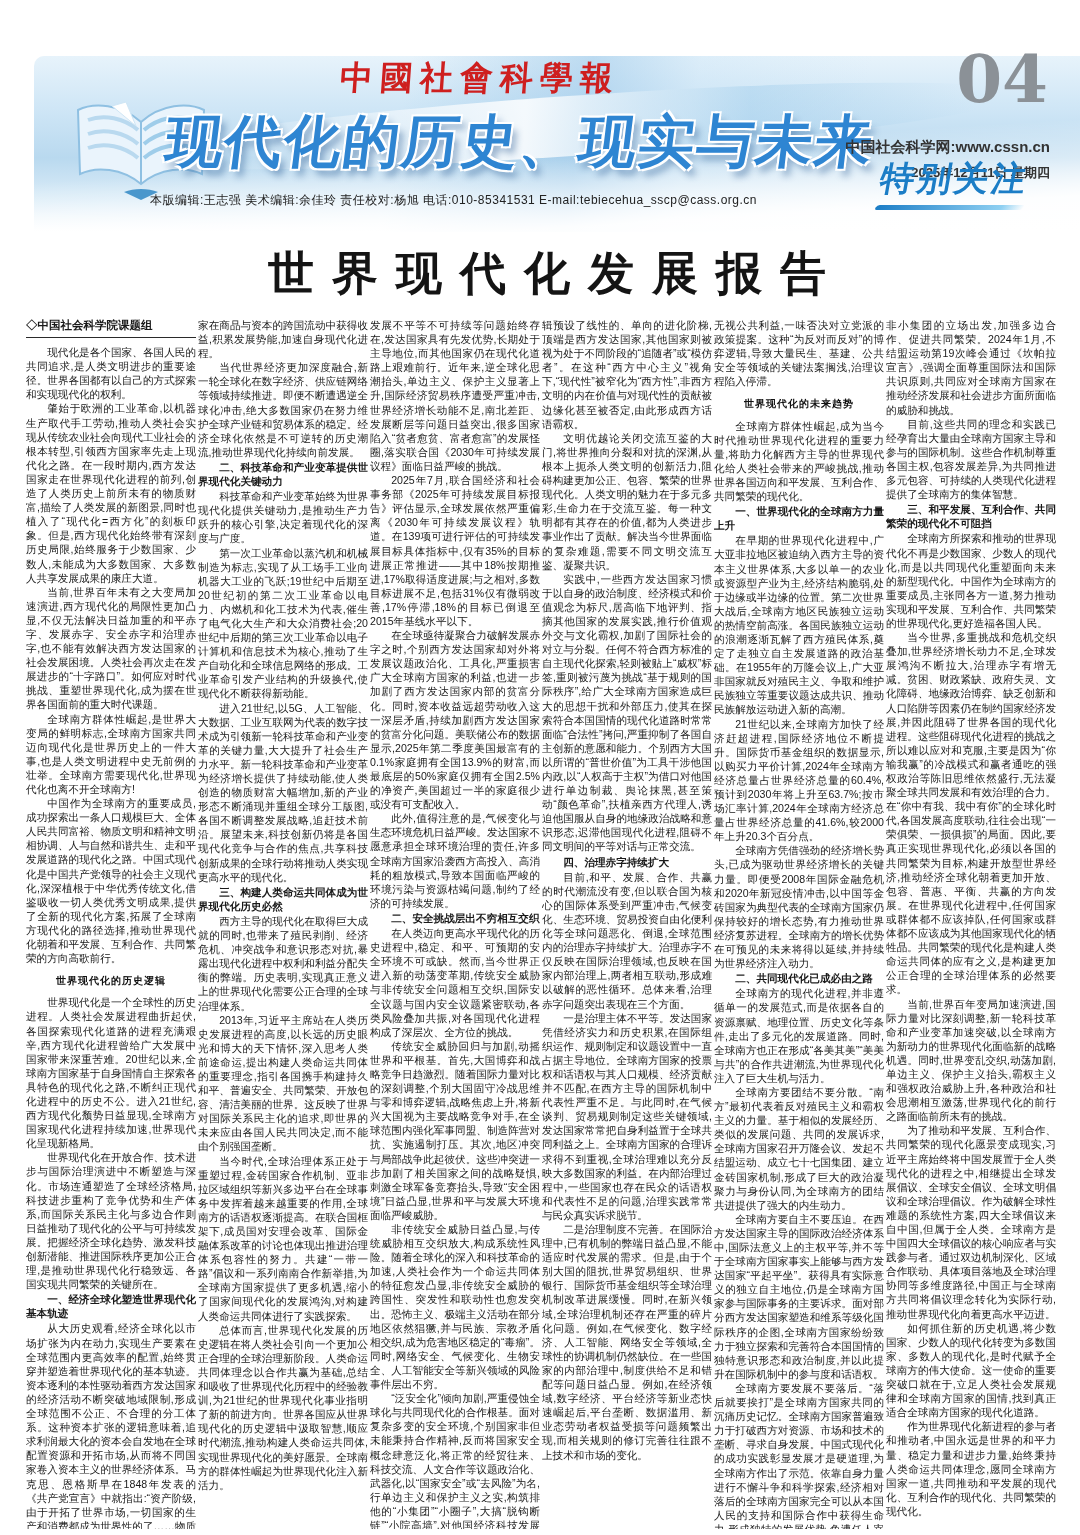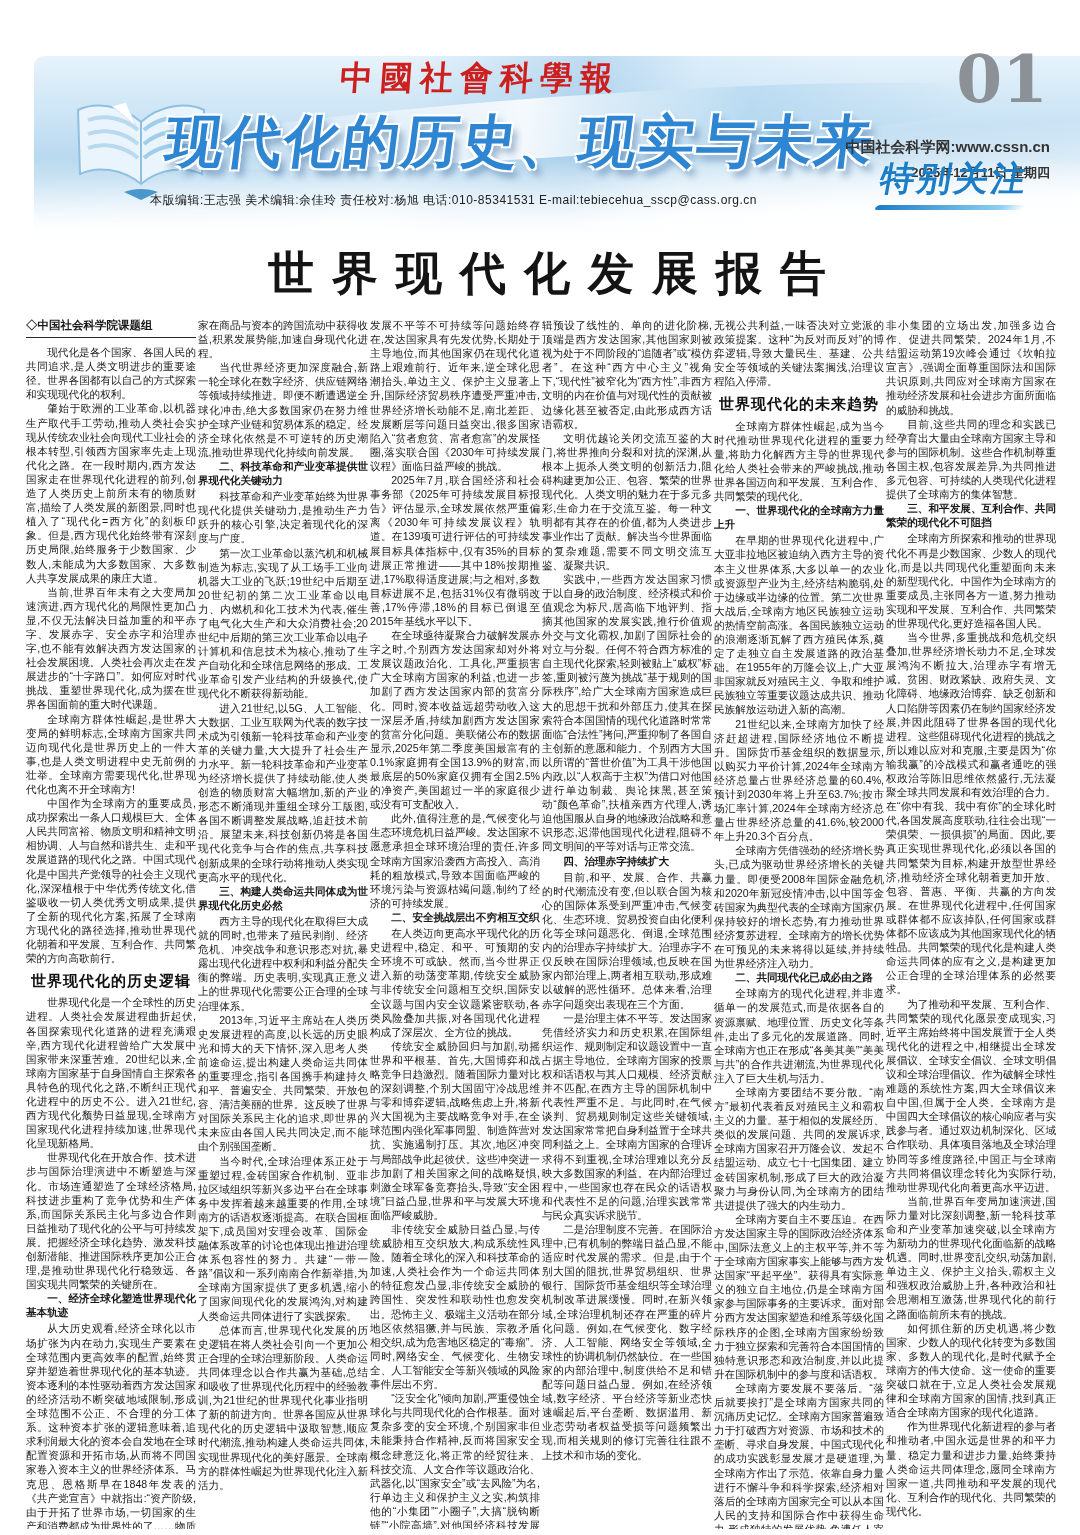--- a/index.html
+++ b/index.html
@@ -48,22 +48,22 @@
   .article-title { position:absolute; top:243px; left:0; width:1080px; text-align:center;
     font-size:46px; font-weight:900; color:#141414; letter-spacing:18px;padding-left:32px; }
 
   
   .columns { position:absolute; top:318px; left:26px; width:1030px; bottom:6px;
     display:flex; gap:2px; }
   .col { flex:1 1 0; overflow:hidden; font-size:10.6px; line-height:14.1px;
     text-align:justify; color:#191919; }
   .blk.p, .blk.pc, .blk.h3 { text-align:justify; }
   .blk.p { text-indent:2em; }
-  .blk.h3 { text-indent:2em; font-weight:bold; margin:1px 0;font-family:Liberation Mono, monospace; }
-  .blk.h2 { text-align:center; font-weight:900; font-size:15px; letter-spacing:1px;
+  .blk.h3 { text-indent:2em; font-weight:bold; margin:1px 0; }
+  .blk.h2 { text-align:center; font-weight:900; font-size:10px; letter-spacing:1px;
     margin:9px 0 7px; color:#111; }
   .blk.byline { font-weight:bold; font-size:11.5px; border-bottom:1.5px solid #2a2a2a;
     padding-bottom:5px; margin-bottom:7px; display:block; }
 </style>
 </head>
 <body>
 
 <div class="hdr">
   <div class="hdr-band"></div>
   <div class="hdr-streak"></div>
@@ -77,21 +77,21 @@
       <path d="M128 24 C112 18 92 22 78 34 M128 38 C112 32 92 36 78 48 M128 52 C112 46 92 50 78 62" stroke="#9fcdea" stroke-width="4" fill="none"></path>
       <path d="M46 10 L70 30 L60 6 Z" fill="#ffffff" stroke="#cfe6f5"></path>
       <path d="M58 96 C68 92 82 92 92 96 L75 104 Z" fill="#4a97cc"></path>
     </svg>
   </div>
 
   <div class="masthead">中國社會科學報</div>
   <div class="banner">现代化的历史、现实与未来</div>
   <div class="editors">本版编辑:王志强  美术编辑:余佳玲  责任校对:杨旭  电话:010-85341531  E-mail:tebiecehua_sscp@cass.org.cn</div>
 
-  <div class="pageno">01</div>
+  <div class="pageno">04</div>
   <div class="dateline">2025年12月11日  星期四</div>
   <div class="siteline">中国社会科学网:www.cssn.cn</div>
   <div class="section-label">特别关注</div>
 </div>
 
 <h1 class="article-title">世界现代化发展报告</h1>
 
 <main class="columns">
   <div class="col">
       <div class="blk byline">◇中国社会科学院课题组</div>
@@ -152,18 +152,18 @@
       <div class="blk p">全球南方要团结不要分散。“南方”最初代表着反对殖民主义和霸权主义的力量。基于相似的发展经历、类似的发展问题、共同的发展诉求,全球南方国家召开万隆会议、发起不结盟运动、成立七十七国集团、建立金砖国家机制,形成了巨大的政治凝聚力与身份认同,为全球南方的团结共进提供了强大的内生动力。</div>
       <div class="blk p">全球南方要自主不要压迫。在西方发达国家主导的国际政治经济体系中,国际法意义上的主权平等,并不等于全球南方国家事实上能够与西方发达国家“平起平坐”。获得具有实际意义的独立自主地位,仍是全球南方国家参与国际事务的主要诉求。面对部分西方发达国家塑造和维系等级化国际秩序的企图,全球南方国家纷纷致力于独立探索和完善符合本国国情的独特意识形态和政治制度,并以此提升在国际机制中的参与度和话语权。</div>
       <div class="blk p">全球南方要发展不要落后。“落后就要挨打”是全球南方国家共同的沉痛历史记忆。全球南方国家普遍致力于打破西方对资源、市场和技术的垄断、寻求自身发展。中国式现代化的成功实践彰显发展才是硬道理,为全球南方作出了示范。依靠自身力量进行不懈斗争和科学探索,经济相对落后的全球南方国家完全可以从本国人民的支持和国际合作中获得生命力,形成独特的发展优势,免遭任人宰割的厄运,不断推动实现可持续发展的现代化。</div>
     </div>
   <div class="col">
       <div class="blk pc">非小集团的立场出发,加强多边合作、促进共同繁荣。2024年1月,不结盟运动第19次峰会通过《坎帕拉宣言》,强调全面尊重国际法和国际共识原则,共同应对全球南方国家在推动经济发展和社会进步方面所面临的威胁和挑战。</div>
       <div class="blk p">目前,这些共同的理念和实践已经孕育出大量由全球南方国家主导和参与的国际机制。这些合作机制尊重各国主权,包容发展差异,为共同推进多元包容、可持续的人类现代化进程提供了全球南方的集体智慧。</div>
       <div class="blk h3">三、和平发展、互利合作、共同繁荣的现代化不可阻挡</div>
       <div class="blk p">全球南方所探索和推动的世界现代化不再是少数国家、少数人的现代化,而是以共同现代化重塑面向未来的新型现代化。中国作为全球南方的重要成员,主张同各方一道,努力推动实现和平发展、互利合作、共同繁荣的世界现代化,更好造福各国人民。</div>
       <div class="blk p">当今世界,多重挑战和危机交织叠加,世界经济增长动力不足,全球发展鸿沟不断拉大,治理赤字有增无减。贫困、财政紧缺、政府失灵、文化障碍、地缘政治博弈、缺乏创新和人口陷阱等因素仍在制约国家经济发展,并因此阻碍了世界各国的现代化进程。这些阻碍现代化进程的挑战之所以难以应对和克服,主要是因为“你输我赢”的冷战模式和赢者通吃的强权政治等陈旧思维依然盛行,无法凝聚全球共同发展和有效治理的合力。在“你中有我、我中有你”的全球化时代,各国发展高度联动,往往会出现“一荣俱荣、一损俱损”的局面。因此,要真正实现世界现代化,必须以各国的共同繁荣为目标,构建开放型世界经济,推动经济全球化朝着更加开放、包容、普惠、平衡、共赢的方向发展。在世界现代化进程中,任何国家或群体都不应该掉队,任何国家或群体都不应该成为其他国家现代化的牺牲品。共同繁荣的现代化是构建人类命运共同体的应有之义,是构建更加公正合理的全球治理体系的必然要求。</div>
+      <div class="blk p">当前,世界百年变局加速演进,国际力量对比深刻调整,新一轮科技革命和产业变革加速突破,以全球南方为新动力的世界现代化面临新的战略机遇。同时,世界变乱交织,动荡加剧,单边主义、保护主义抬头,霸权主义和强权政治威胁上升,各种政治和社会思潮相互激荡,世界现代化的前行之路面临前所未有的挑战。</div>
       <div class="blk p">为了推动和平发展、互利合作、共同繁荣的现代化愿景变成现实,习近平主席始终将中国发展置于全人类现代化的进程之中,相继提出全球发展倡议、全球安全倡议、全球文明倡议和全球治理倡议。作为破解全球性难题的系统性方案,四大全球倡议来自中国,但属于全人类。全球南方是中国四大全球倡议的核心响应者与实践参与者。通过双边机制深化、区域合作联动、具体项目落地及全球治理协同等多维度路径,中国正与全球南方共同将倡议理念转化为实际行动,推动世界现代化向着更高水平迈进。</div>
-      <div class="blk p">当前,世界百年变局加速演进,国际力量对比深刻调整,新一轮科技革命和产业变革加速突破,以全球南方为新动力的世界现代化面临新的战略机遇。同时,世界变乱交织,动荡加剧,单边主义、保护主义抬头,霸权主义和强权政治威胁上升,各种政治和社会思潮相互激荡,世界现代化的前行之路面临前所未有的挑战。</div>
       <div class="blk p">如何抓住新的历史机遇,将少数国家、少数人的现代化转变为多数国家、多数人的现代化,是时代赋予全球南方的伟大使命。这一使命的重要突破口就在于,立足人类社会发展规律和全球南方国家的国情,找到真正适合全球南方国家的现代化道路。</div>
       <div class="blk p">作为世界现代化新进程的参与者和推动者,中国永远是世界的和平力量、稳定力量和进步力量,始终秉持人类命运共同体理念,愿同全球南方国家一道,共同推动和平发展的现代化、互利合作的现代化、共同繁荣的现代化。</div>
     </div>
 </main>
 
 </body></html>

